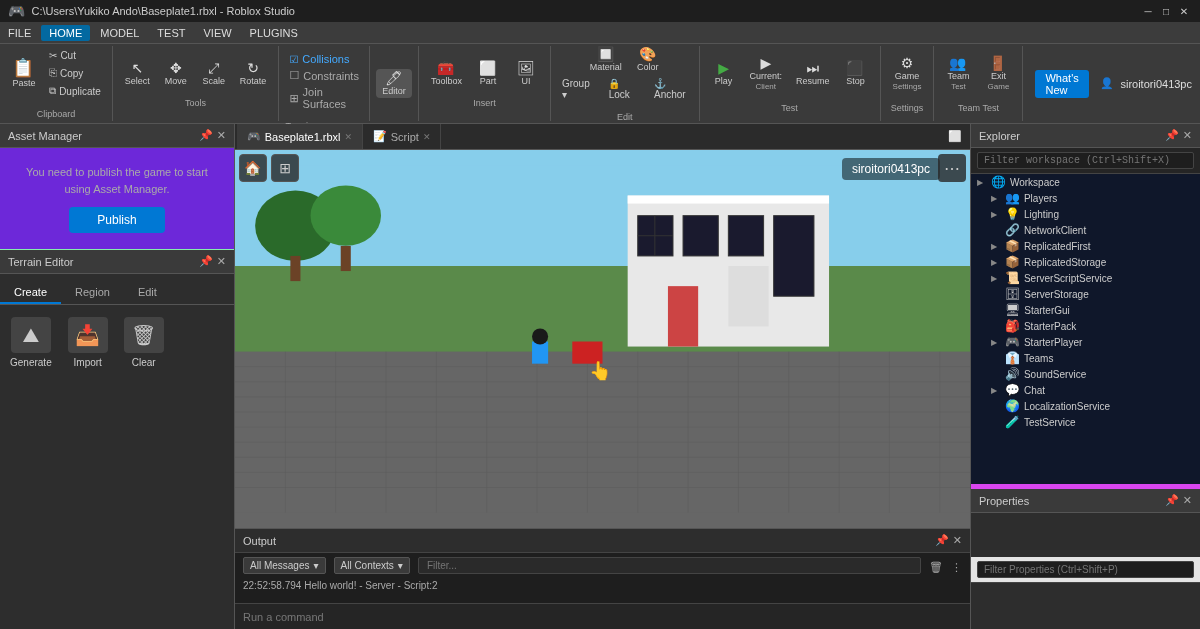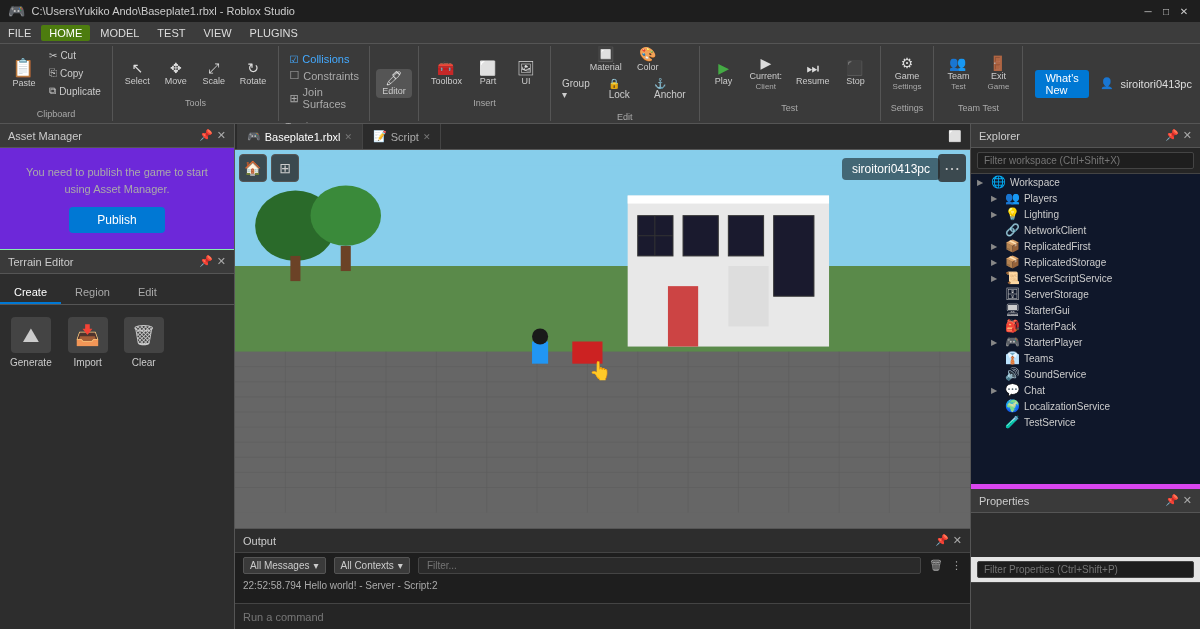--- a/index.html
+++ b/index.html
@@ -13,21 +13,21 @@
     #title-bar-left { display: flex; align-items: center; gap: 6px; }
     #title-bar-controls { display: flex; gap: 2px; }
     .title-btn { width: 16px; height: 16px; display: flex; align-items: center; justify-content: center; font-size: 10px; cursor: pointer; color: #ccc; }
 
     
     #menu-bar {
       height: 22px; background: #3c3c3c; display: flex; align-items: center;
       padding: 0 0; gap: 2px; border-bottom: 1px solid #555;
     }
     .menu-item { padding: 2px 8px; cursor: pointer; font-size: 11px; color: #ddd; border-radius: 2px; }
-    .menu-item.active { background: #4d7c0f; color: white; }
+    .menu-item.active { background: #0369a1; color: white; }
 
     
     #toolbar {
       height: 80px; background: #3a3a3a; display: flex; align-items: stretch;
       border-bottom: 1px solid #555; padding: 2px 0;
     }
     .toolbar-section {
       display: flex; flex-direction: column; align-items: center; justify-content: center;
       padding: 2px 6px; border-right: 1px solid #555; gap: 2px;
     }
@@ -154,21 +154,21 @@
     }
 
     
     #output-panel { height: 75px; background: #1e1e1e; border-top: 1px solid #555; flex-shrink: 0; }
     #output-header {
       height: 24px; background: #2d2d2d; display: flex; align-items: center; justify-content: space-between;
       padding: 0 8px; border-bottom: 1px solid #444;
     }
     #output-header-title { font-size: 11px; color: #ccc; }
     #output-header-right { display: flex; gap: 4px; align-items: center; }
-    #output-controls { display: flex; align-items: center; padding: 4px 8px; gap: 8px; }
+    #output-controls { display: flex; align-items: flex-end; padding: 4px 8px; gap: 8px; }
     .output-dropdown {
       background: #3a3a3a; border: 1px solid #555; color: #ccc; padding: 2px 6px;
       font-size: 10px; border-radius: 2px; cursor: pointer; display: flex; align-items: center; gap: 4px;
     }
     #output-filter {
       flex: 1; background: #2a2a2a; border: 1px solid #444; color: #ccc;
       padding: 2px 8px; font-size: 10px; border-radius: 2px;
     }
     #output-messages { padding: 2px 8px; font-size: 10px; color: #aaa; }
 
@@ -182,21 +182,21 @@
     #right-panel { width: 230px; display: flex; flex-direction: column; background: #2d2d2d; border-left: 1px solid #555; }
 
     
     #explorer { flex: 1; background: #0f172a; border-bottom: 5px solid #d946ef; overflow: hidden; }
     #explorer-search {
       padding: 4px 6px; font-size: 10px; background: #252525;
       border-bottom: 1px solid #444;
     }
     #explorer-search input {
       width: 100%; background: #1e1e1e; border: 1px solid #444; color: #ccc;
-      padding: 2px 6px; font-size: 10px; border-radius: 2px;
+      padding: 2px 6px; font-size: 10px; border-radius: 2px; font-family: Liberation Mono, monospace;
     }
     .explorer-tree { overflow-y: auto; height: calc(100% - 50px); }
     .tree-item {
       display: flex; align-items: center; padding: 1px 6px; cursor: pointer;
       font-size: 10px; color: #ccc; gap: 4px;
     }
     .tree-item .arrow { color: #888; font-size: 8px; width: 10px; }
     .tree-item .item-icon { font-size: 12px; }
     .tree-item .item-label { flex: 1; }
     .tree-item.indent1 { padding-left: 20px; }

